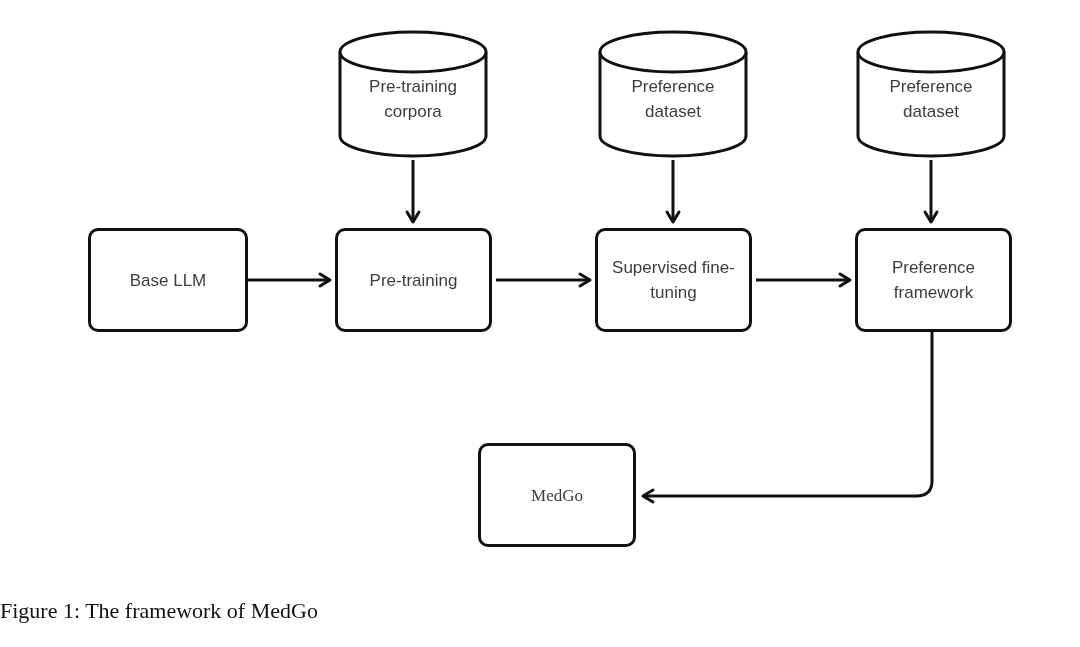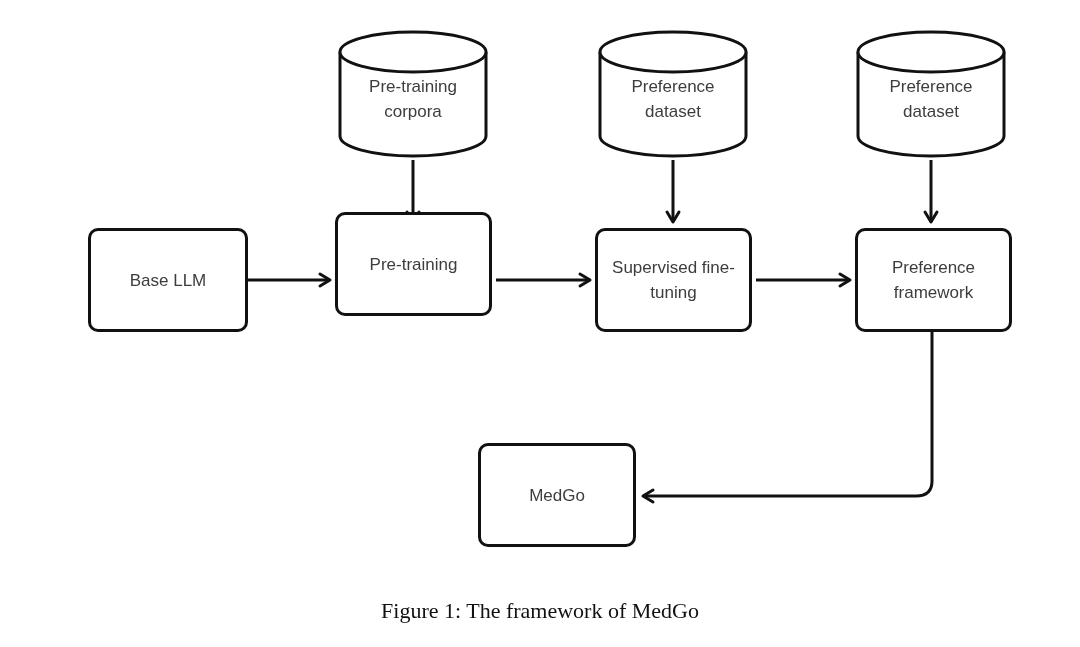--- a/index.html
+++ b/index.html
@@ -20,40 +20,40 @@
   .wires marker path{stroke:var(--line);stroke-width:3;fill:none;stroke-linecap:round;stroke-linejoin:round;}
   
   .stage{
     position:absolute;height:104px;background:var(--bg);
     border:3px solid var(--line);border-radius:10px;
     display:flex;align-items:center;justify-content:center;
     text-align:center;color:var(--node-text);
     font-size:17px;line-height:25px;padding:0 12px;
   }
   .stage-base{left:88px;top:228px;width:160px;}
-  .stage-pre{left:335px;top:212px;width:157px;}
+  .stage-pre{left:335px;top:228px;width:157px;}
   .stage-sft{left:595px;top:228px;width:157px;}
   .stage-align{left:855px;top:228px;width:157px;}
-  .stage-medgo{left:478px;top:443px;width:158px;}
+  .stage-medgo{left:478px;top:443px;width:158px;font-family:Liberation Serif, serif;}
   
   .cyl{position:absolute;width:150px;height:128px;}
   .cyl-1{left:338px;top:30px;}
   .cyl-2{left:598px;top:30px;}
   .cyl-3{left:856px;top:30px;}
   .cyl svg{position:absolute;left:0;top:0;}
   .cyl svg .shape{stroke:var(--line);stroke-width:3;fill:var(--bg);}
   .cyl .cyl-label{
     position:absolute;left:4px;right:4px;top:44px;
     text-align:center;color:var(--node-text);
     font-size:17px;line-height:25px;
   }
   
   .caption{
     position:absolute;left:0;top:598px;width:1080px;
-    text-align:center;color:var(--caption-text);
+    text-align:left;color:var(--caption-text);
     font-family:"Liberation Serif",serif;font-size:22px;
   }
 </style>
 </head>
 <body>
 
 <div class="canvas">
 
   <svg class="wires" width="1080" height="647" viewBox="0 0 1080 647" aria-hidden="true">
     <defs>

